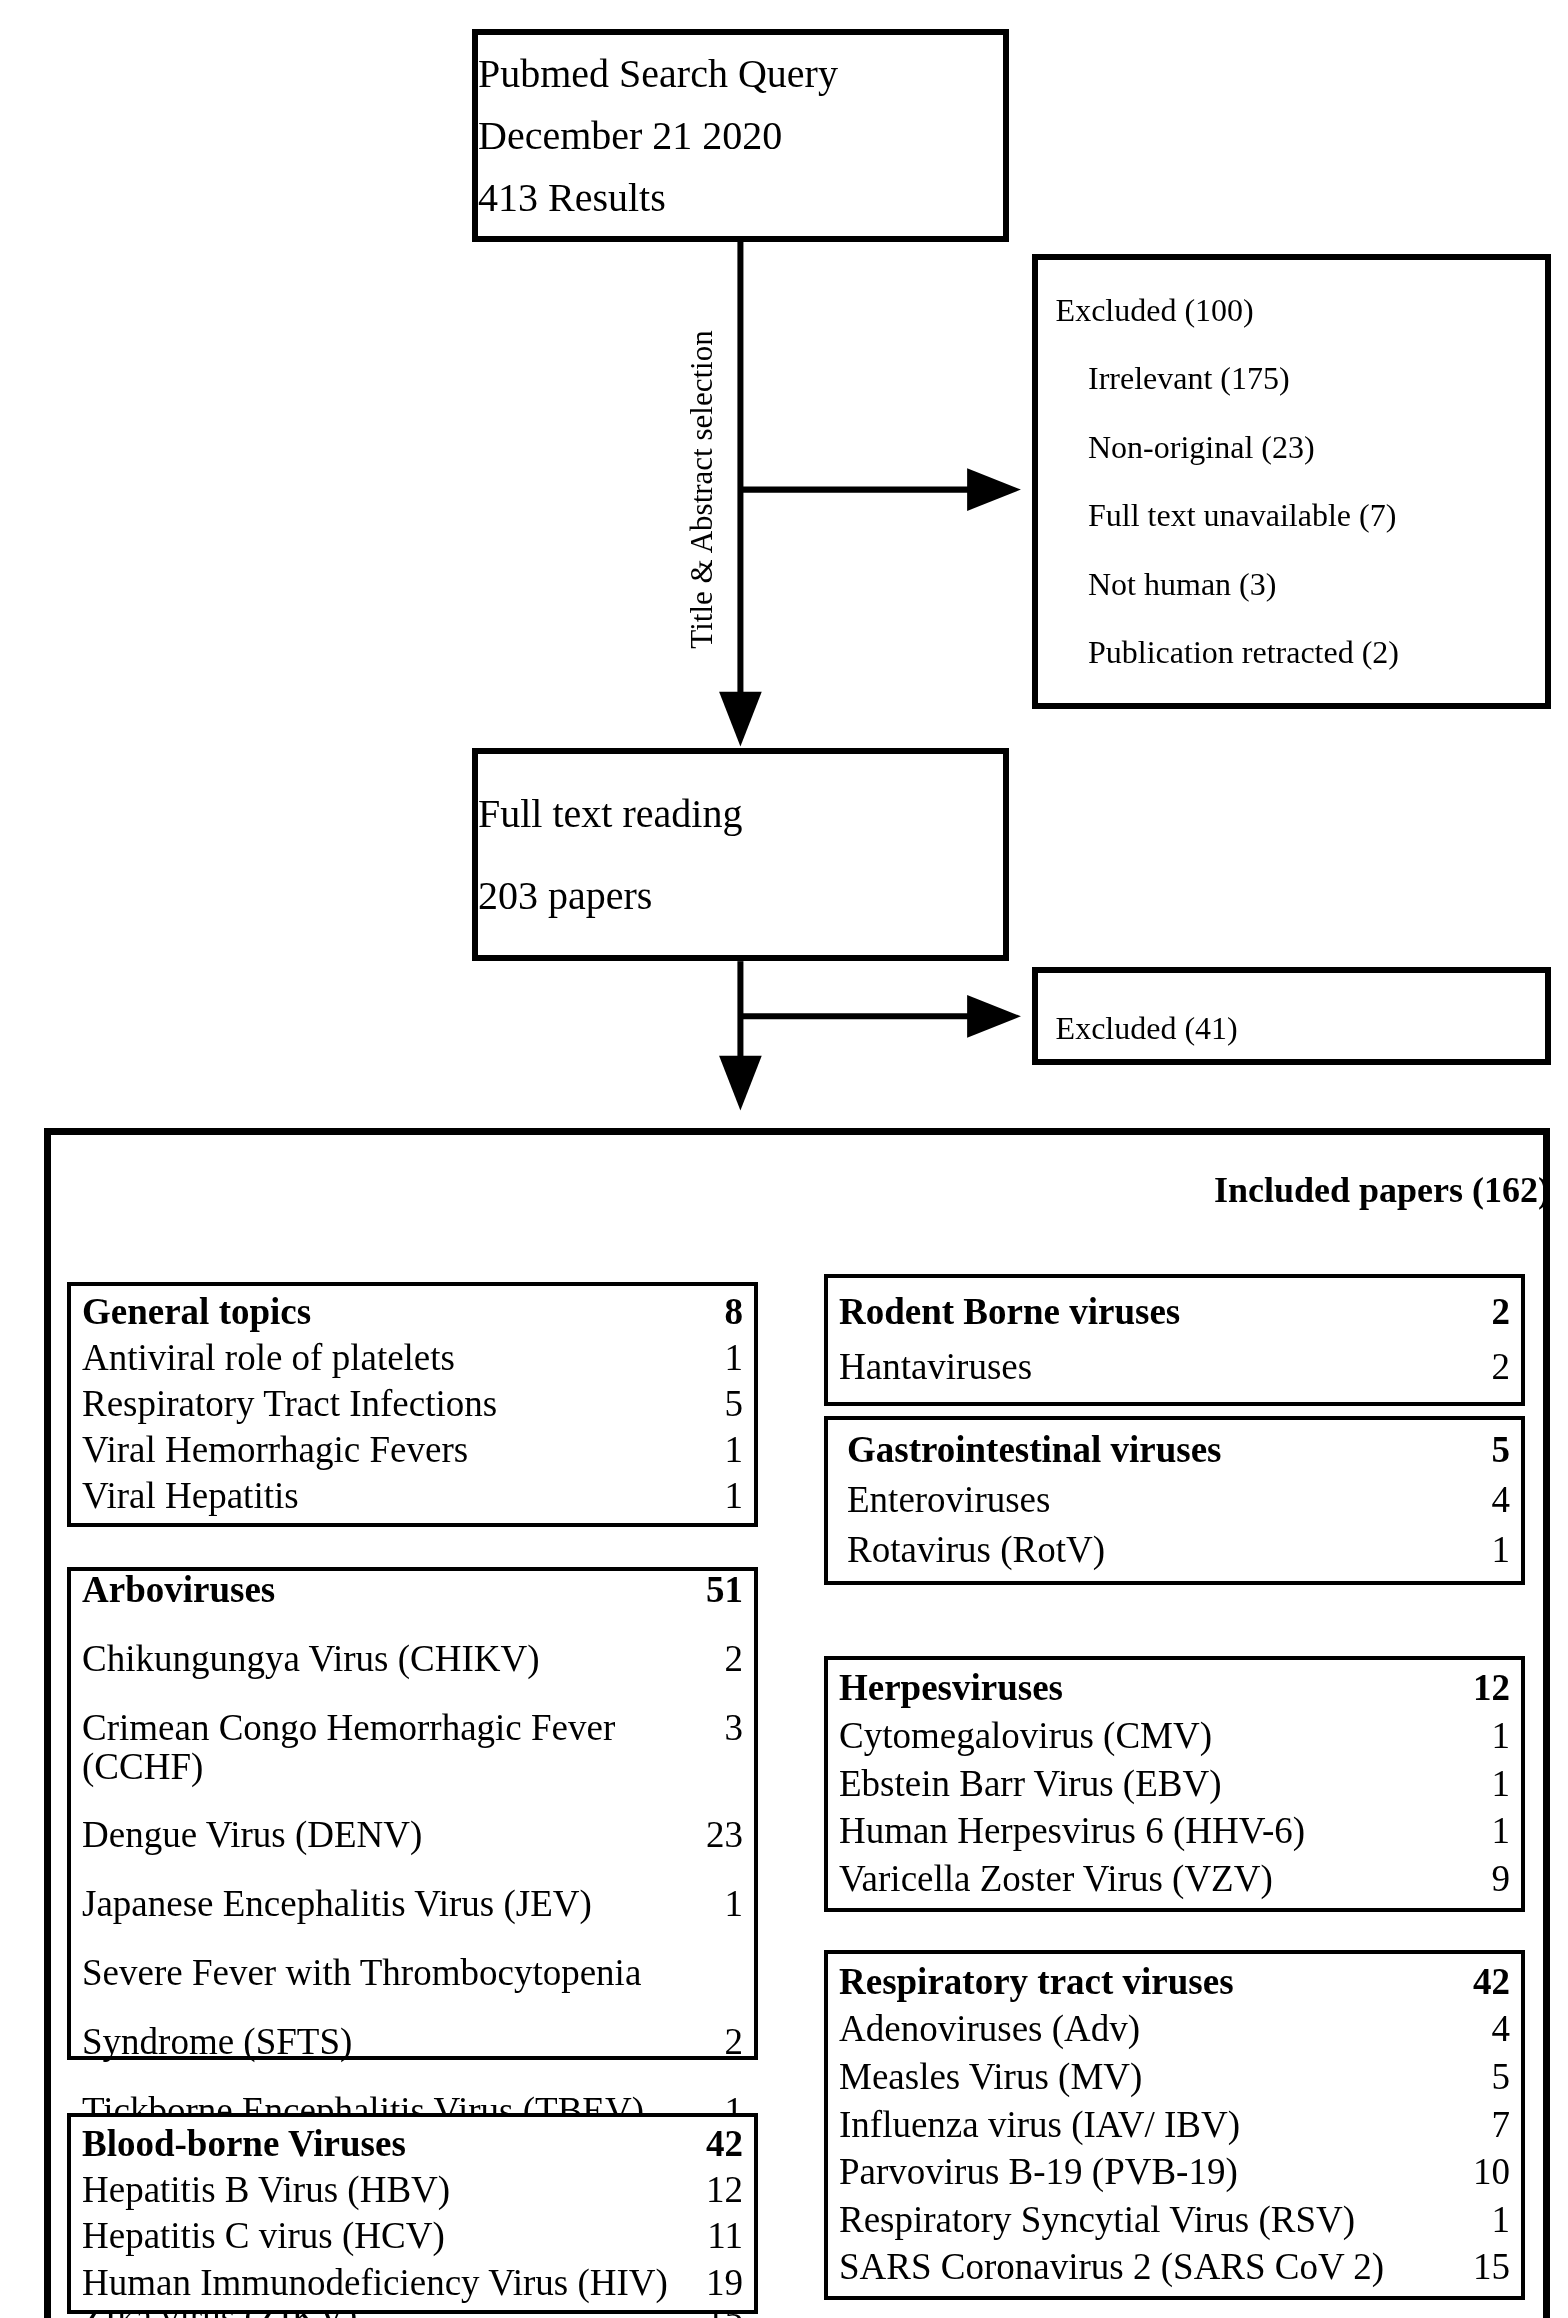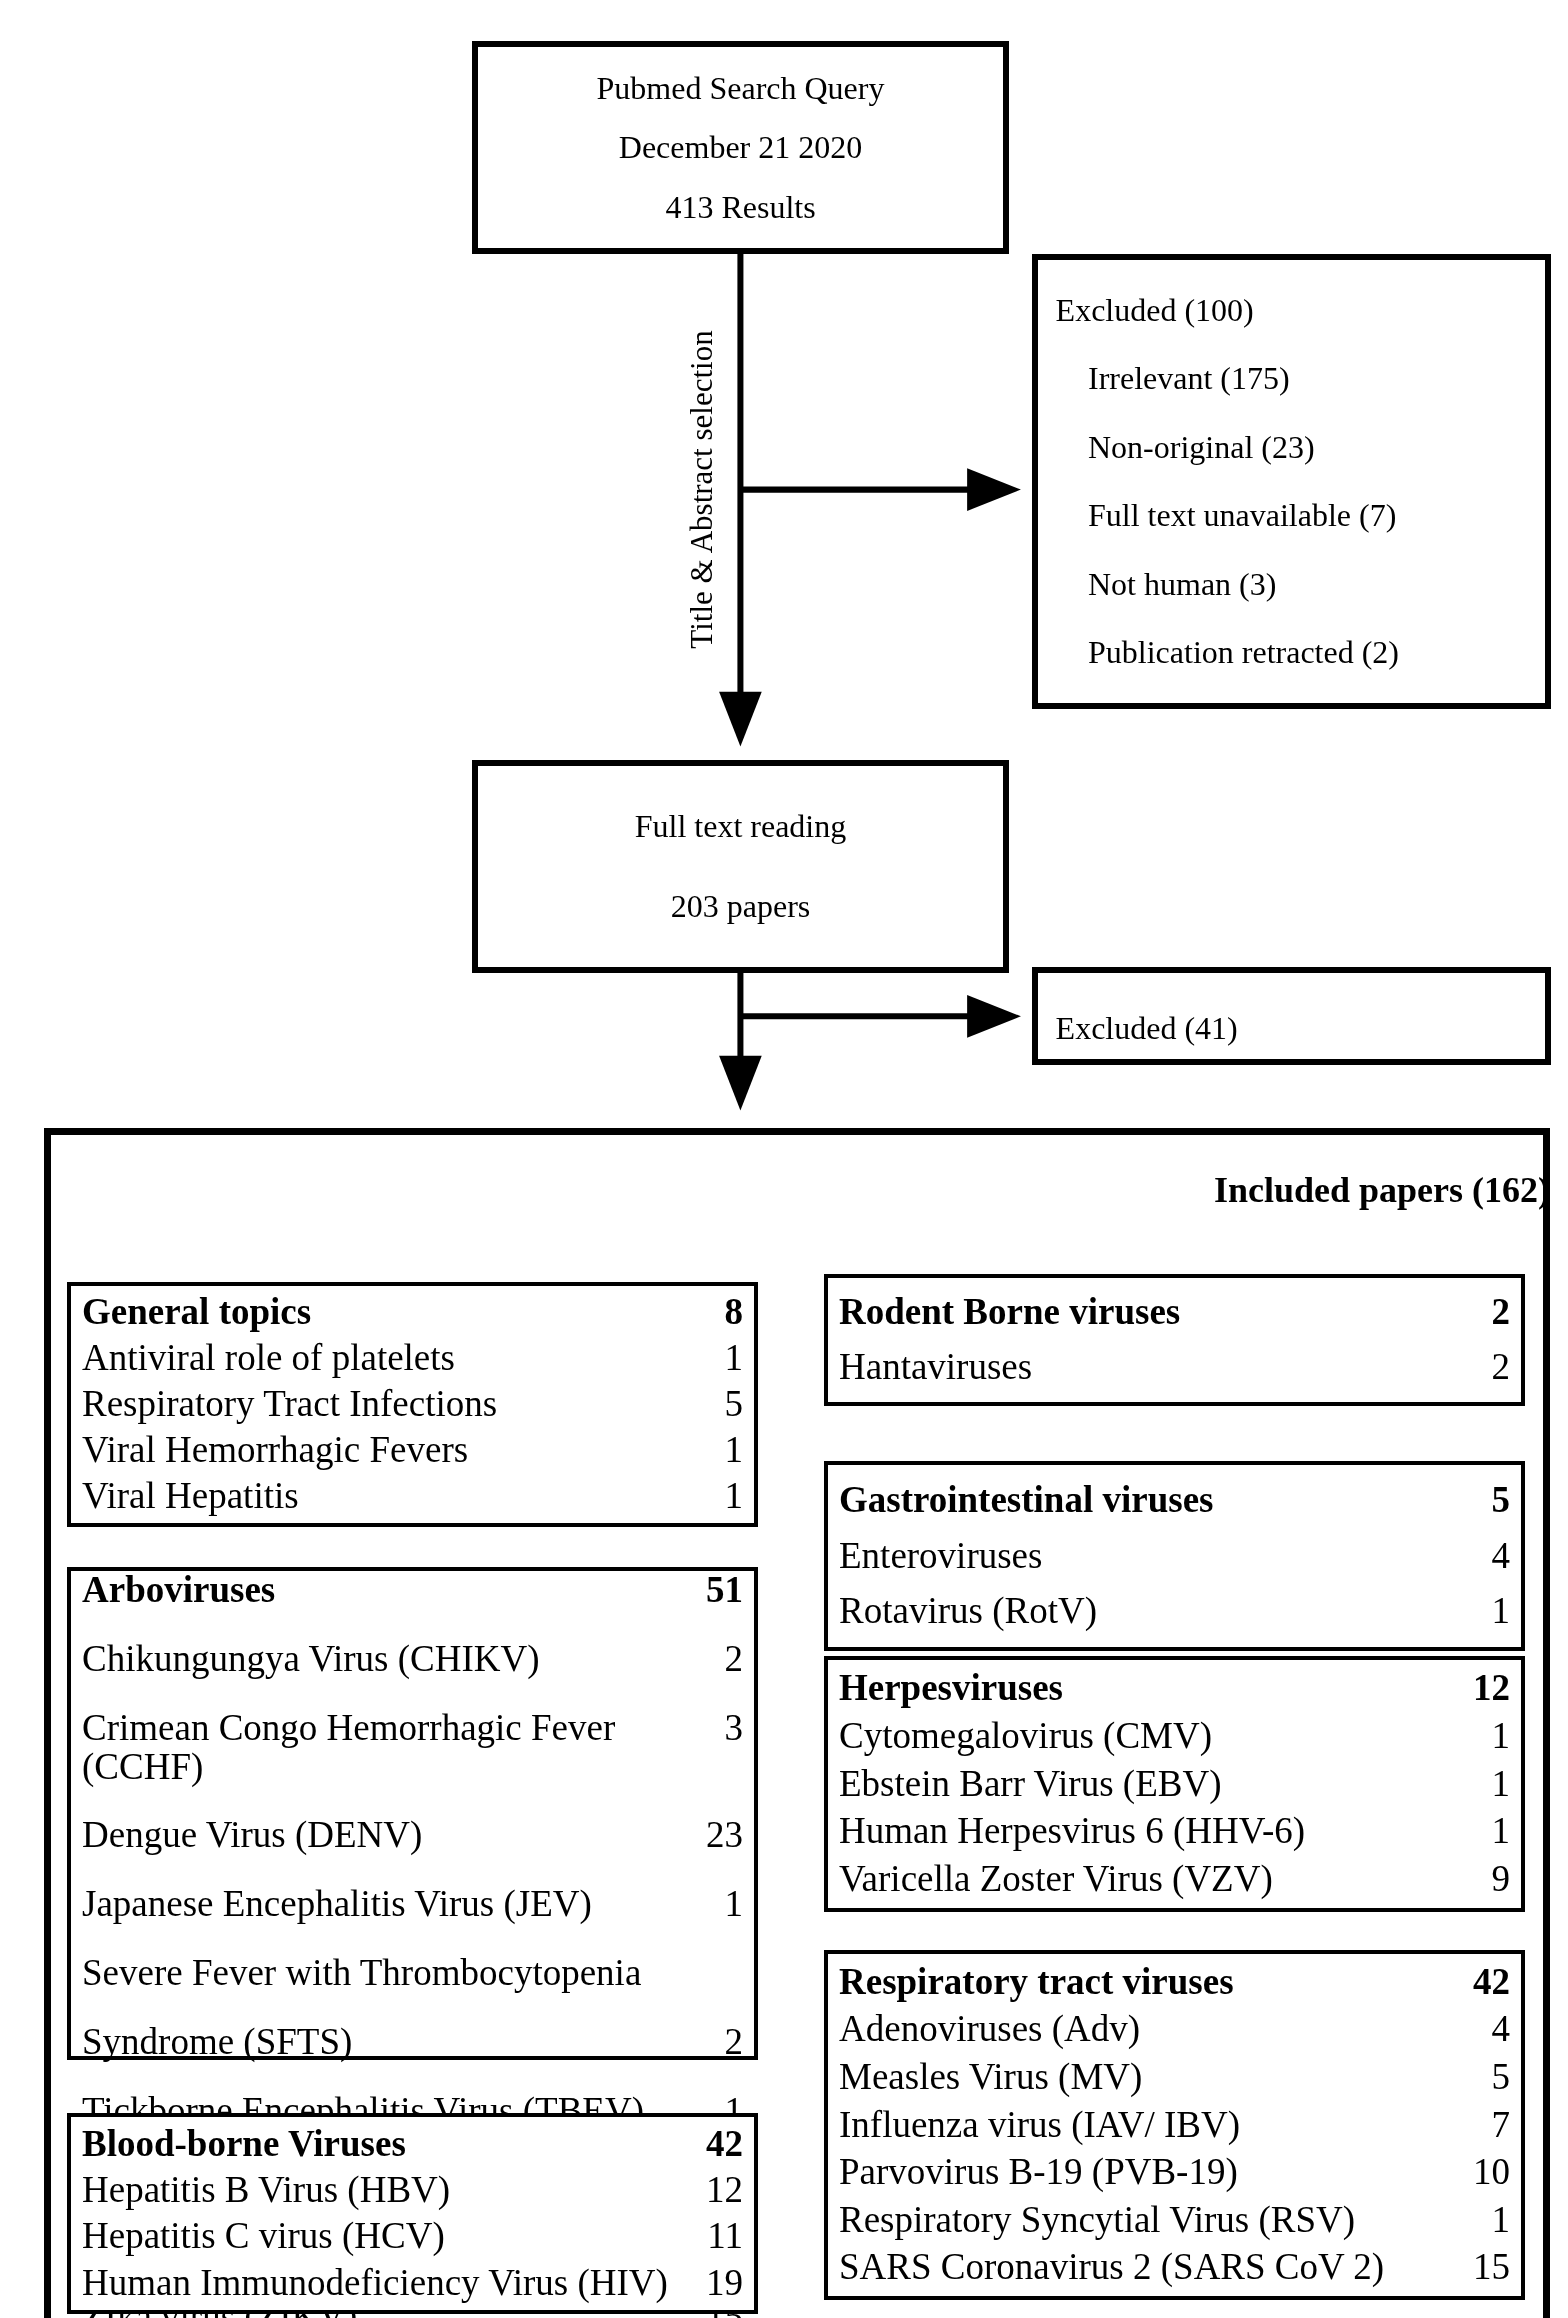--- a/index.html
+++ b/index.html
@@ -16,23 +16,22 @@
   .box{
     position:absolute;
     box-sizing:border-box;
     border:6px solid #000000;
     background:#ffffff;
   }
   .flow-center{
     display:flex;
     flex-direction:column;
     justify-content:space-evenly;
-    text-align:center;
-    font-size:32px;
-    margin-top:12px;
+    text-align:left;
+    font-size:40px;
   }
   .lines-wrap{display:contents;}
   .flow-line{white-space:nowrap;}
   .excluded-big{
     display:flex;
     flex-direction:column;
     justify-content:space-evenly;
     font-size:32px;
   }
   .exc-title{padding-left:17.6px;}
@@ -229,21 +228,21 @@
       <div class="trow thead">
         <span class="tlabel">Rodent Borne viruses</span>
         <span class="tvalue">2</span>
       </div>
       <div class="trow">
         <span class="tlabel">Hantaviruses</span>
         <span class="tvalue">2</span>
       </div>
     </div>
 
-  <div class="tbox" style="left:824px;top:1461px;width:701px;height:190px;">
+  <div class="tbox" style="left:824px;top:1416px;width:701px;height:169px;padding-left:8px;">
       <div class="trow thead">
         <span class="tlabel">Gastrointestinal viruses</span>
         <span class="tvalue">5</span>
       </div>
       <div class="trow">
         <span class="tlabel">Enteroviruses</span>
         <span class="tvalue">4</span>
       </div>
       <div class="trow">
         <span class="tlabel">Rotavirus (RotV)</span>

